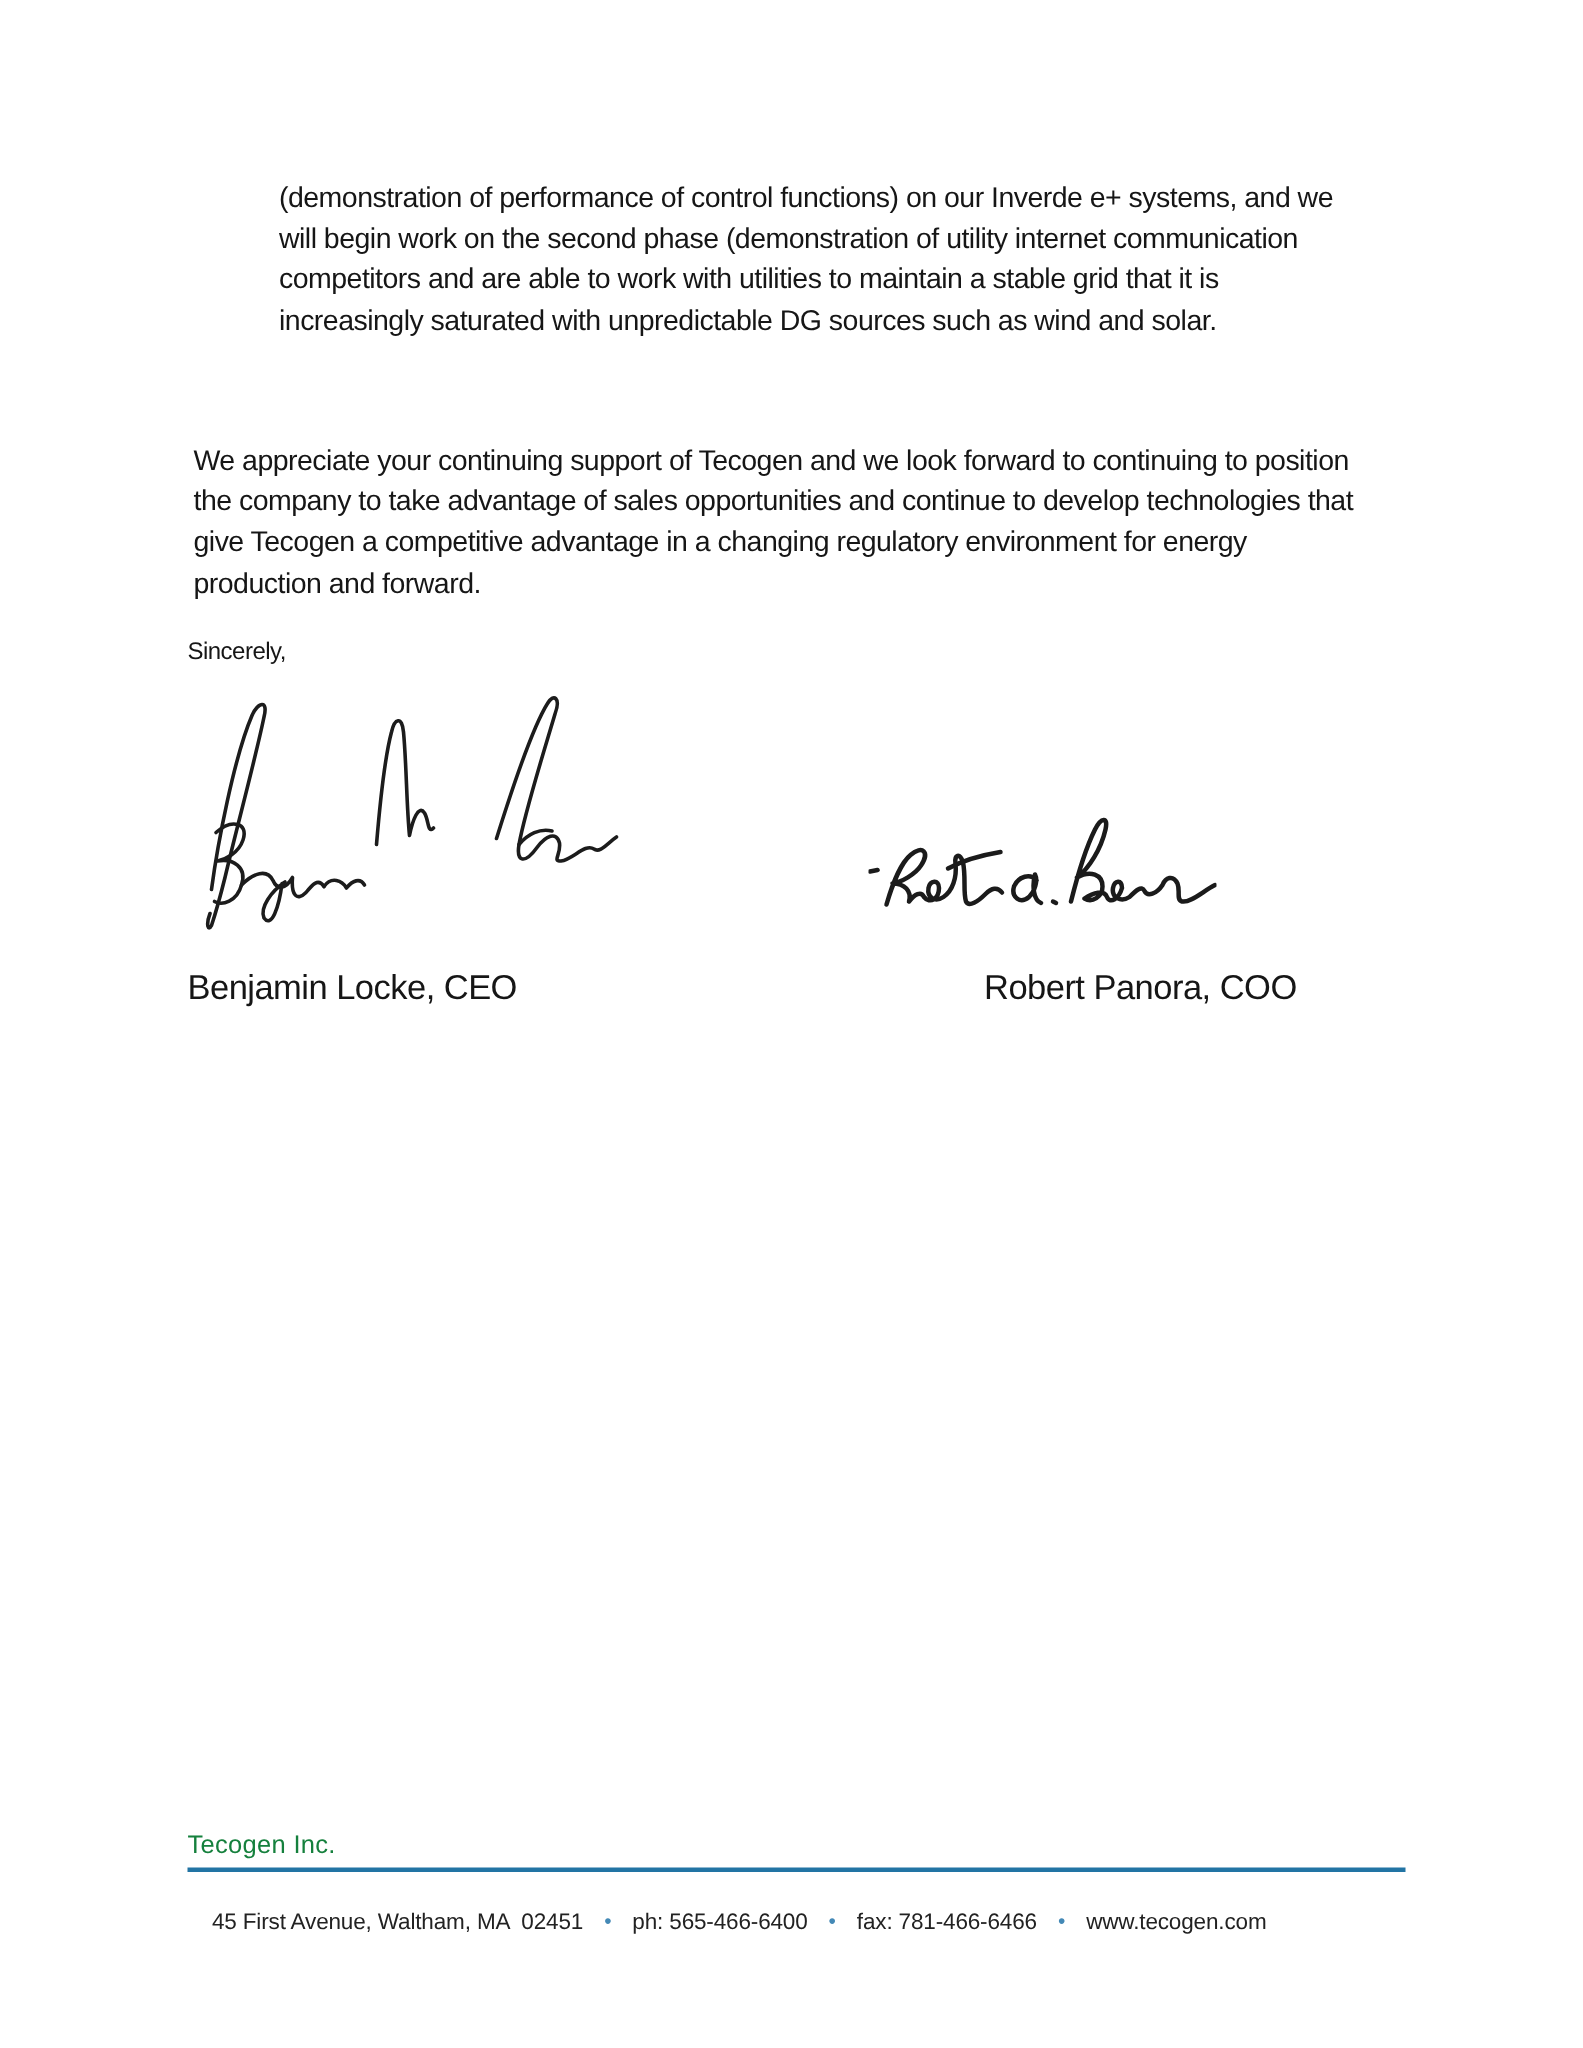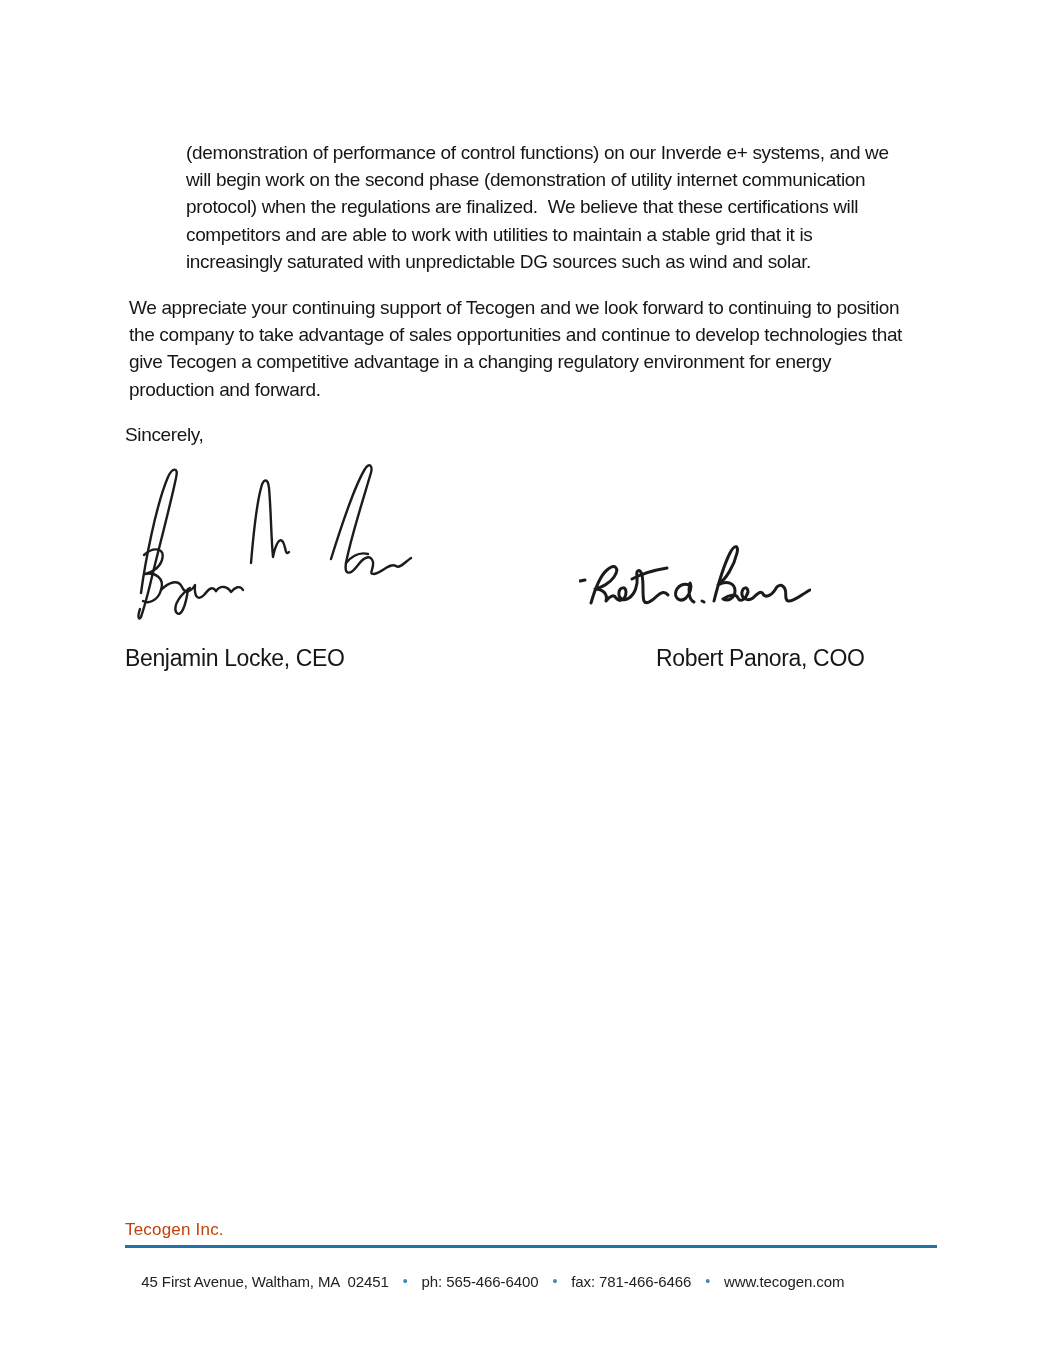--- a/index.html
+++ b/index.html
@@ -13,40 +13,40 @@
     color: #161616;
     overflow: hidden;
   }
   .para {
     position: absolute;
     font-size: 19px;
     letter-spacing: -0.35px;
     line-height: 27.2px;
   }
   .para .line { white-space: pre; }
-  .para-indented { left: 186px; top: 119px; width: 770px; margin-top: 20px; }
+  .para-indented { left: 186px; top: 119px; width: 770px; }
   .para-main     { left: 129px; top: 294px; width: 840px; }
   .salutation    { position: absolute; left: 125px; top: 421px;
-                   font-size: 19px; letter-spacing: -0.35px; line-height: 27.2px; }
+                   font-size: 16px; letter-spacing: -0.35px; line-height: 27.2px; }
   .sig { position: absolute; }
   .sig svg { display: block; }
   .sig-left  { left: 131px; top: 461px; }
   .sig-right { left: 579px; top: 543px; }
   .sig-name {
     position: absolute;
     top: 645px;
     font-size: 23px;
     letter-spacing: -0.35px;
     line-height: 27.2px;
   }
   .sig-name-left  { left: 125px; }
   .sig-name-right { left: 656px; }
   .footer-company {
     position: absolute; left: 125px; top: 1220px;
-    font-size: 17px; letter-spacing: 0.2px; color: #c2410c;
+    font-size: 17px; letter-spacing: 0.2px; color: #15803d;
   }
   .footer-rule {
     position: absolute; left: 125px; top: 1245px;
     width: 812px; height: 3px;
   }
   .footer-contact {
     position: absolute; left: 125px; top: 1256px;
     font-size: 15px; letter-spacing: -0.1px; color: #222; white-space: pre;
   }
   .footer-contact .dot {
@@ -57,21 +57,20 @@
   }
 </style>
 </head>
 <body>
 
 <div class="page">
 
   <div class="para para-indented">
       <div class="line">(demonstration of performance of control functions) on our Inverde e+ systems, and we</div>
       <div class="line">will begin work on the second phase (demonstration of utility internet communication</div>
-      <div class="line">protocol) when the regulations are finalized.  We believe that these certifications will</div>
       <div class="line">competitors and are able to work with utilities to maintain a stable grid that it is</div>
       <div class="line">increasingly saturated with unpredictable DG sources such as wind and solar.</div>
     </div>
 
   <div class="para para-main">
       <div class="line">We appreciate your continuing support of Tecogen and we look forward to continuing to position</div>
       <div class="line">the company to take advantage of sales opportunities and continue to develop technologies that</div>
       <div class="line">give Tecogen a competitive advantage in a changing regulatory environment for energy</div>
       <div class="line">production and forward.</div>
     </div>

